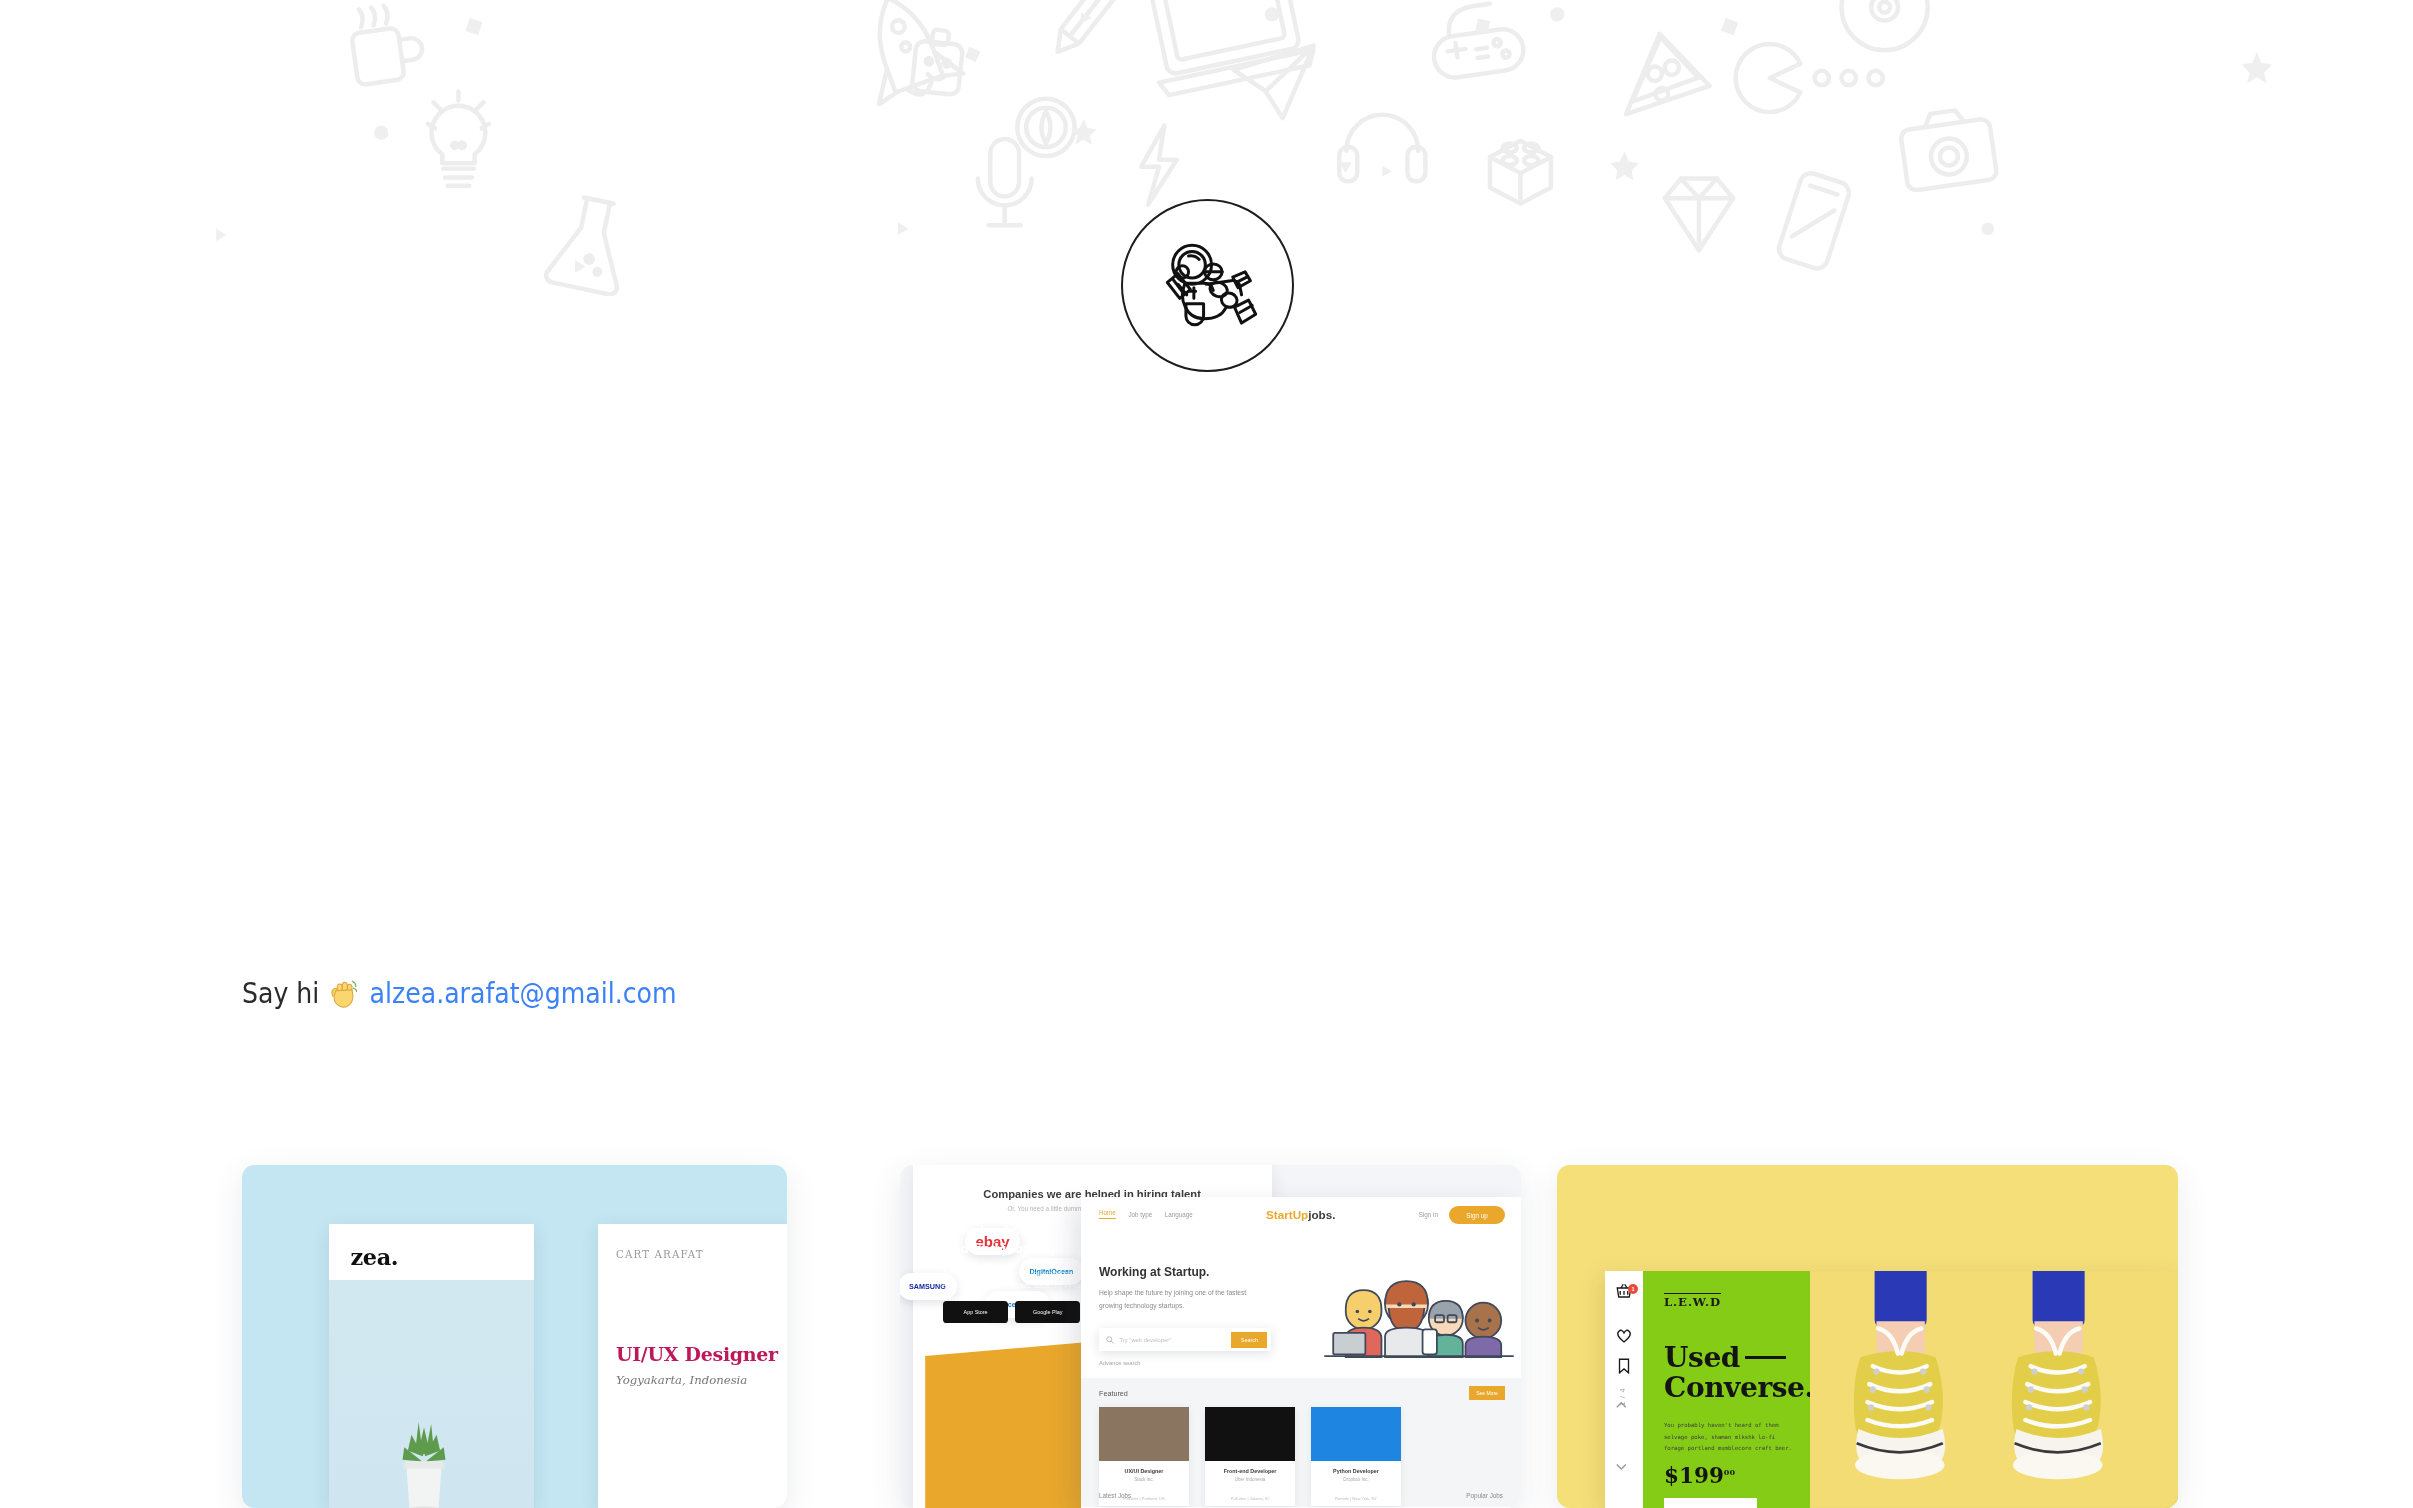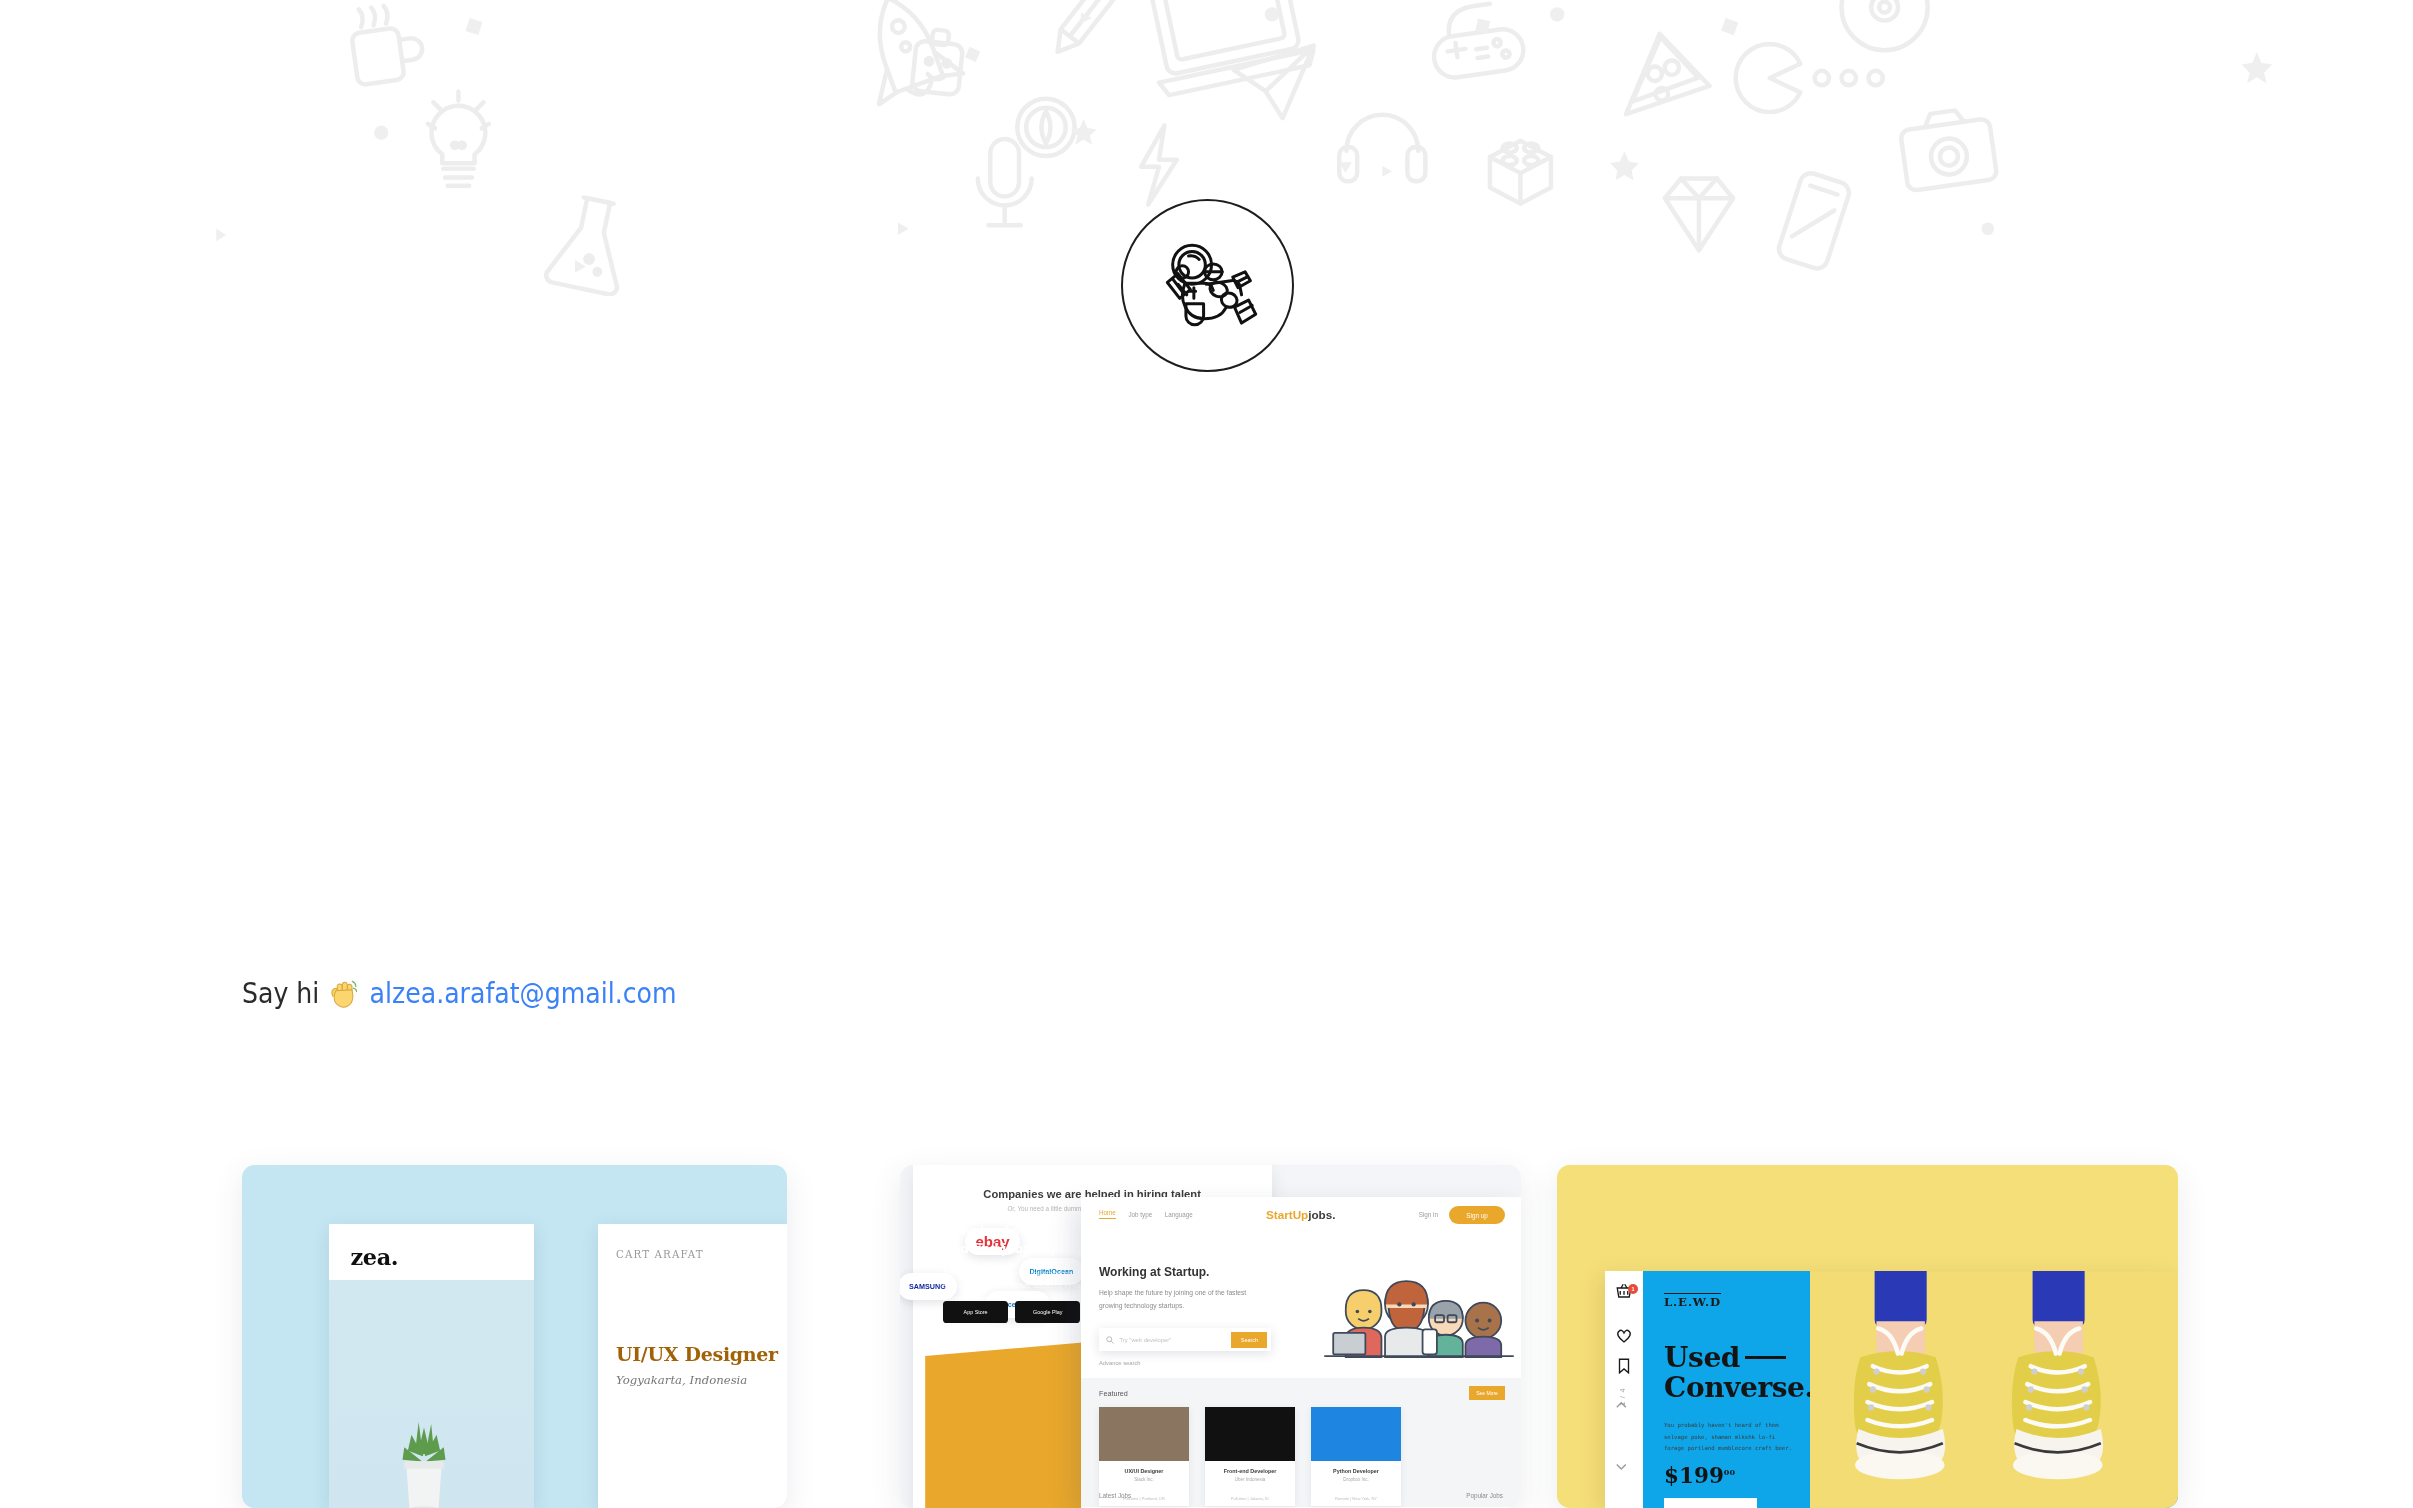--- a/index.html
+++ b/index.html
@@ -81,21 +81,21 @@
   .c1-right {
     position:absolute; left: 356px; top: 59px; width: 199px; height: 284px;
     background: #ffffff; box-shadow: 0 5.4px 16px rgba(40,70,90,0.13);
   }
   .c1-right .kicker {
     position:absolute; left: 18px; top: 24px;
     font-family:"DejaVu Serif", serif; font-size: 10.3px; letter-spacing: 1.1px; color:#9a9a9a;
   }
   .c1-right .role {
     position:absolute; left: 18px; top: 119px;
-    font-family:"DejaVu Serif", serif; font-weight: 700; font-size: 19px; color:#a16207;
+    font-family:"DejaVu Serif", serif; font-weight: 700; font-size: 19px; color:#be185d;
     letter-spacing:-0.3px;
   }
   .c1-right .loc {
     position:absolute; left: 18px; top: 149px;
     font-family:"DejaVu Serif", serif; font-size: 11.7px; color:#767676;font-style:italic;
   }
 
   
   .c2-back {
     position:absolute; left: 12.6px; top: 0px; width: 359px; height: 343px;
@@ -171,21 +171,21 @@
   .jcard .jthumb { width:100%; height:54px; }
   .jcard .jt { text-align:center; font-size:5.4px; color:#3a3a3a; margin-top:7.2px; font-weight:700;}
   .jcard .jc { text-align:center; font-size:4.5px; color:#a8a8a8; margin-top:2.7px;}
   .jcard .jm { text-align:center; font-size:4px; color:#bdbdbd; margin-top:14.4px;}
   .c2-latest { position:absolute; left:18px; bottom: 9px; font-size:6.3px; color:#8c8c8c;}
   .c2-pop { position:absolute; right:18px; bottom: 9px; font-size:6.3px; color:#8c8c8c;}
 
   
   .c3-shot {
     position:absolute; left: 48px; top: 106px; width: 573px; height: 237px;
-    background:#0ea5e9; box-shadow: -5.4px 5.4px 20px rgba(90,80,20,0.13);
+    background:#84cc16; box-shadow: -5.4px 5.4px 20px rgba(90,80,20,0.13);
     overflow:hidden;
   }
   .c3-rail { position:absolute; left:0; top:0; width: 38px; height: 237px; background:#fff; }
   .c3-rail .ico { position:absolute; left: 10px; }
   .c3-badge { position:absolute; left: 23px; top: 12.6px; width:10px;height:10px;border-radius:50%;background:#E64B3C;color:#fff;font-size:5.4px;display:flex;align-items:center;justify-content:center;font-weight:700;}
   .c3-page { position:absolute; left: 12.6px; top: 135px; font-size: 7.2px; color:#9b9b9b; transform: rotate(-90deg); transform-origin: left top; letter-spacing:0.9px; white-space:nowrap;}
   .c3-brand { position:absolute; left: 59px; top: 21.5px; font-family:"DejaVu Serif",serif; font-weight:700; font-size:11.7px; color:#1a1a1a; letter-spacing:0.9px; border-top:1.8px solid #1a1a1a; padding-top:1.8px;}
   .c3-h1 { position:absolute; left: 59px; top: 72px; font-family:"DejaVu Serif",serif; font-weight:700; font-size: 28px; color:#141414; line-height:1.08; letter-spacing:-0.4px;}
   .c3-h1 .dash { display:inline-block; width: 41px; height: 2.7px; background:#141414; vertical-align: 8px; margin-left: 5.4px;}
   .c3-p { position:absolute; left: 59px; top: 149px; width: 133px; font-family:"DejaVu Sans Mono","Liberation Mono",monospace; font-size: 5.6px; color:#3d3d3d; line-height: 2.1;}

